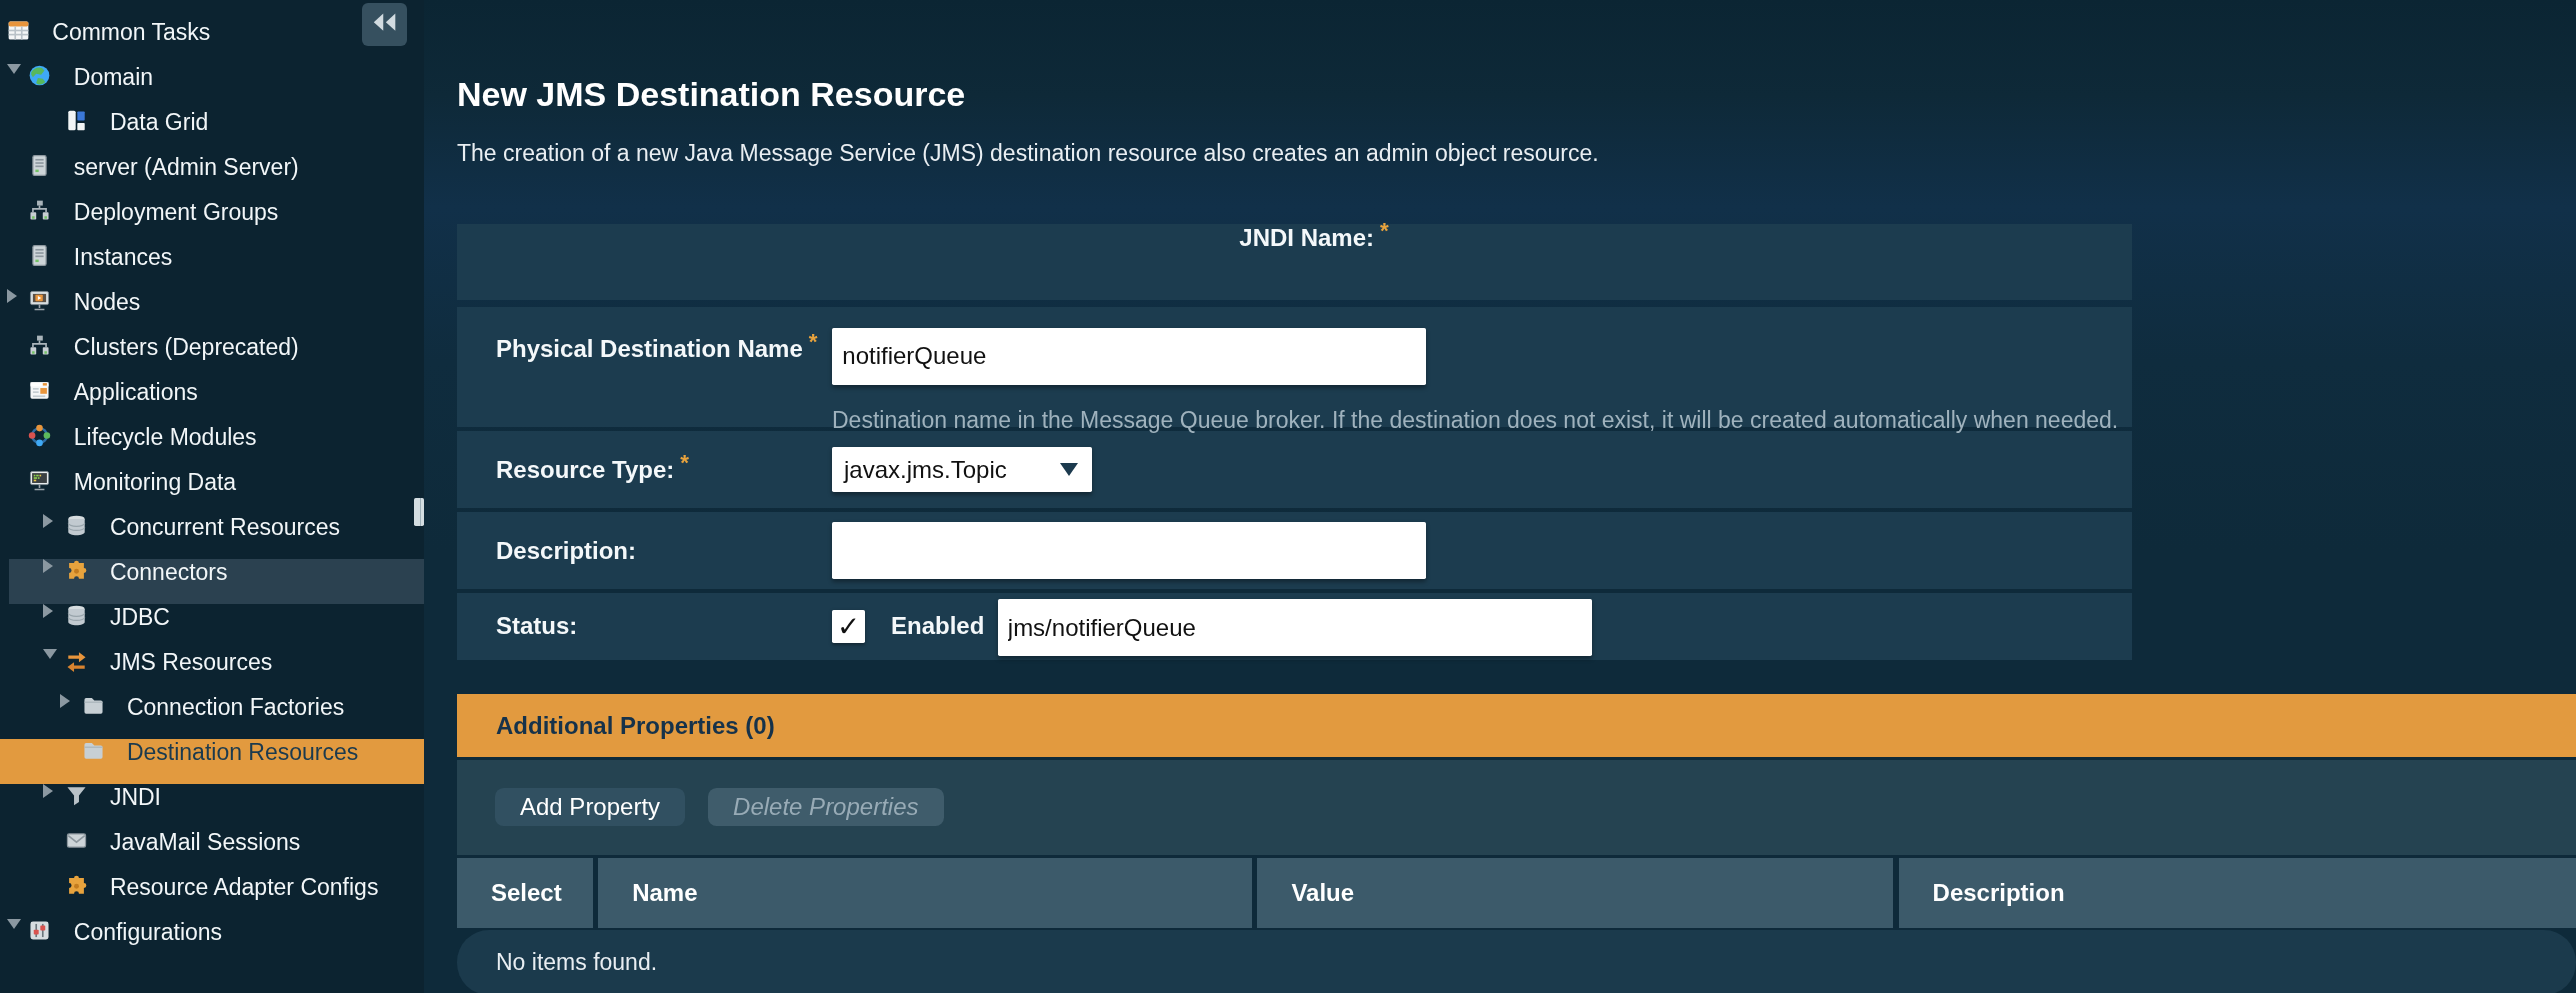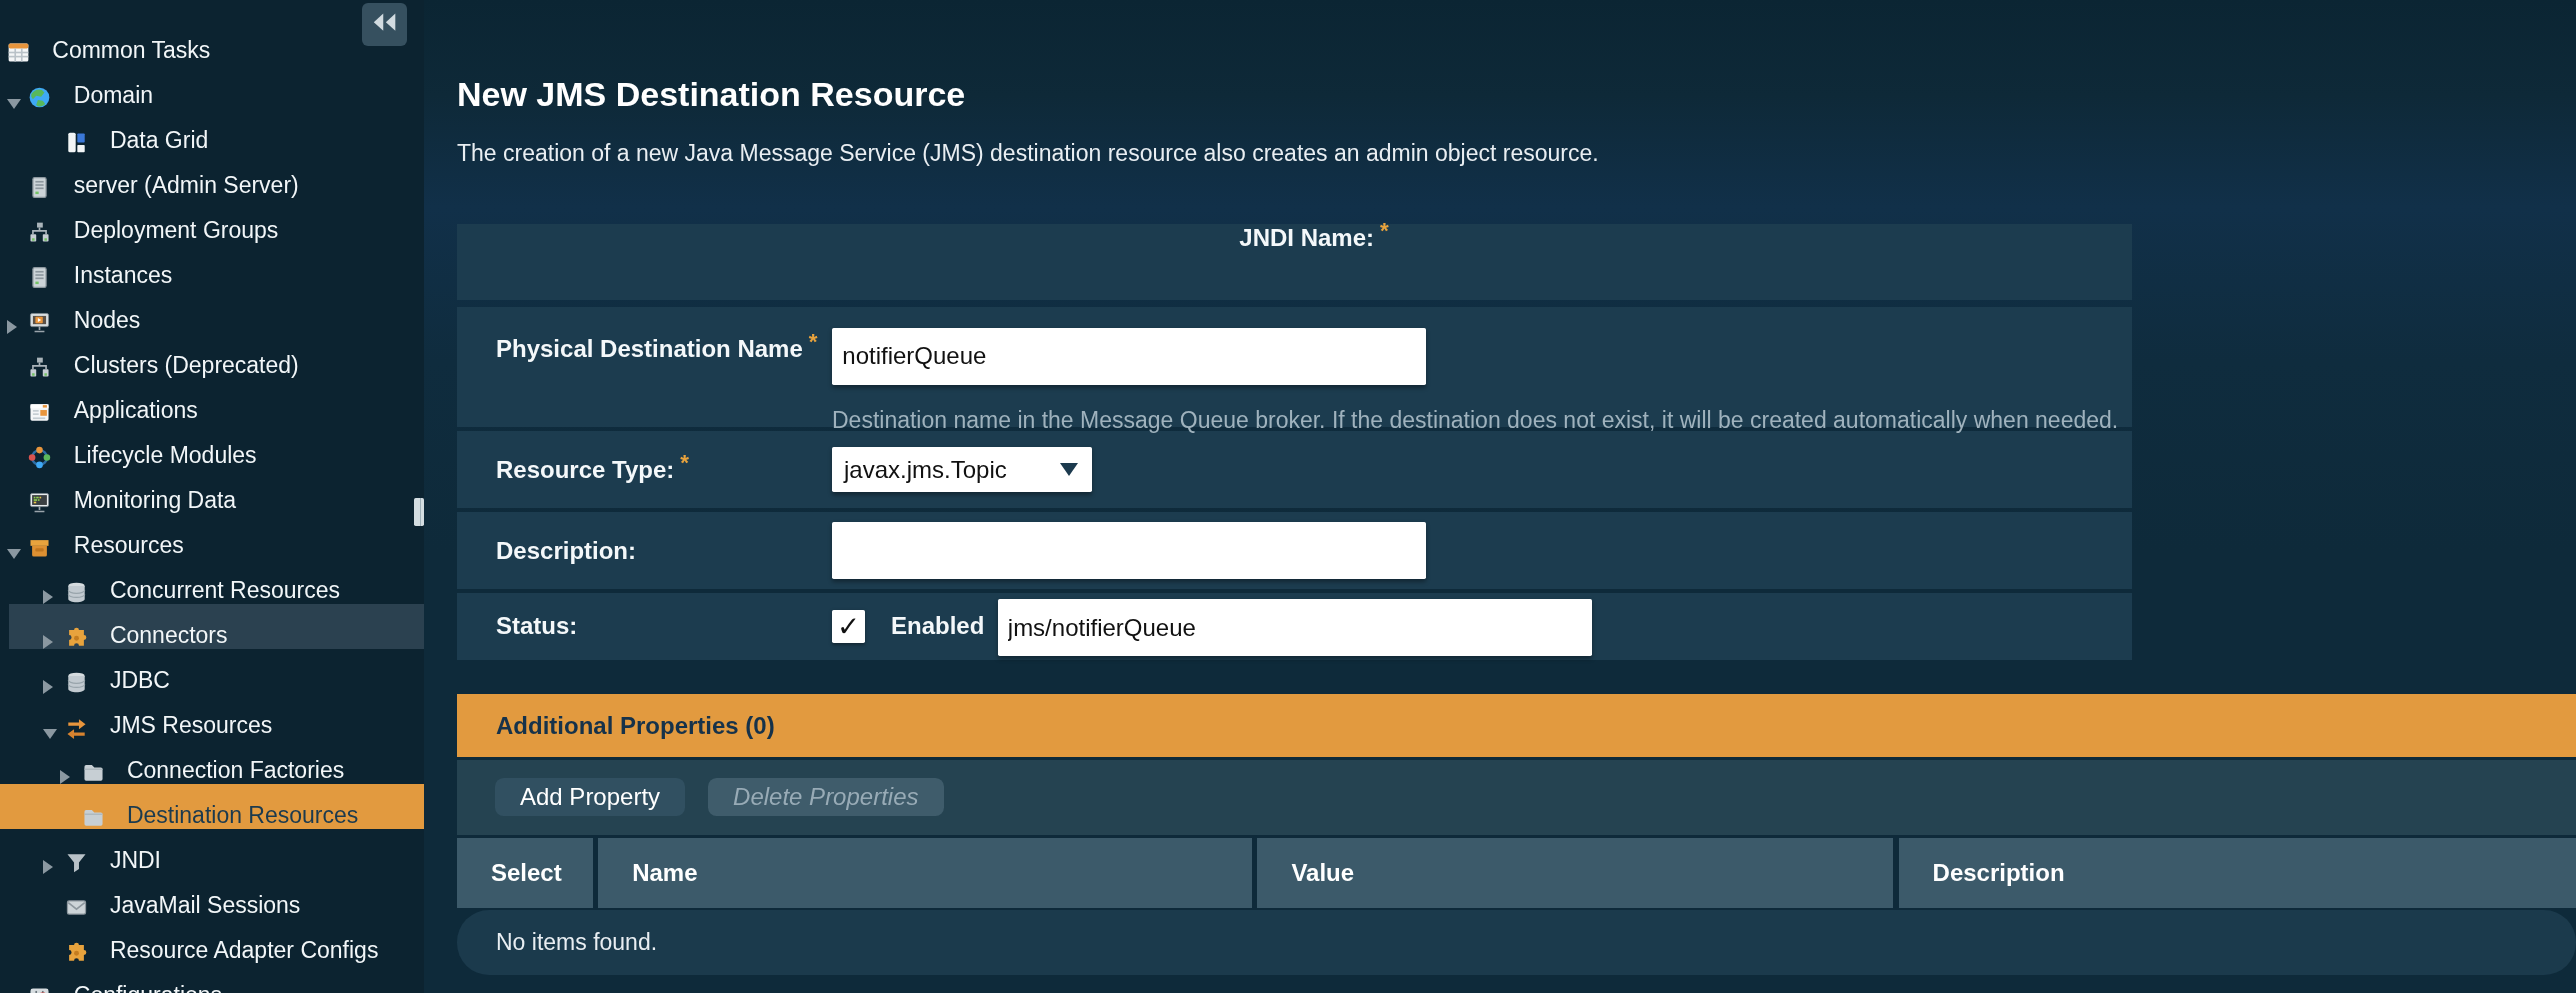--- a/index.html
+++ b/index.html
@@ -2,21 +2,21 @@
 <html style="font-size:13.8px"><head>
 <meta charset="utf-8">
 <style>
   html,body{margin:0;padding:0;background:#0e2a3a;}
   #app{position:relative;width:2576px;height:994px;overflow:hidden;
        font-family:"Liberation Sans","DejaVu Sans",sans-serif;color:#f2f6f8;}
 
   
   .sidebar{position:absolute;left:0;top:0;width:424px;height:994px;background:#0c2330;}
   .tree{position:absolute;top:19px;left:0;right:0;}
-  .trow{display:flex;align-items:flex-end;height:45px;font-size:23px;white-space:nowrap;cursor:default;}
+  .trow{display:flex;align-items:flex-start;height:45px;font-size:23px;white-space:nowrap;cursor:default;}
   .trow.lvl0{padding-left:6.9px;}
   .trow.lvl1{padding-left:6.9px;}
   .trow.lvl2{padding-left:34px;margin-left:9px;}
   .trow.lvl3{padding-left:60px;}
   .trow.hl{background:#2b4150;}
   .trow.sel{background:#e29a3f;}
   .trow.sel .tlabel{color:#1b3a4e;}
   .tgl{width:21.5px;flex:0 0 21.5px;display:flex;align-items:center;}
   .tgl.exp::before{content:'';border-left:7.7px solid transparent;border-right:7.7px solid transparent;border-top:10.3px solid #8b98a1;}
   .tgl.col::before{content:'';border-top:7.7px solid transparent;border-bottom:7.7px solid transparent;border-left:10.3px solid #8b98a1;}
@@ -59,21 +59,21 @@
     border-top:13.8px solid #1c3a4e;margin-right:1.7px;}
   .checkbox{width:33px;height:33px;background:#ffffff;border-radius:1.7px;display:flex;align-items:center;
     justify-content:center;cursor:pointer;box-shadow:0 1.7px 3.4px rgba(0,0,0,.35);}
   .checkbox .mark{font-size:27.6px;font-weight:bold;color:#111;line-height:33px;}
   .cblabel{font-size:24px;font-weight:bold;color:#f4f8fa;margin-left:26px;}
 
   
   .addprops{position:absolute;left:33px;top:694px;right:0;}
   .ap-header{height:63px;background:#e29a3f;display:flex;align-items:center;padding-left:39px;}
   .ap-header .ap-title{font-size:24px;font-weight:bold;color:#16324a;}
-  .ap-toolbar{height:75px;background:#254351;margin-top:2.6px;display:flex;align-items:center;
+  .ap-toolbar{height:95px;background:#254351;margin-top:2.6px;display:flex;align-items:center;
     padding-left:38px;gap:23px;}
   .btn{height:38px;border:none;border-radius:8.6px;padding:0 25px;font-family:"Liberation Sans",sans-serif;
     font-size:24px;line-height:38px;cursor:pointer;}
   .btn.primary{background:#315061;color:#ffffff;}
   .btn.disabled{background:#3f5c6b;color:#98abb6;font-style:italic;cursor:default;}
   .ap-table-head{margin-top:3.4px;display:flex;gap:5.2px;}
   .thcell{height:70px;background:#3c5a6a;display:flex;align-items:center;padding-left:34px;
     box-sizing:border-box;font-size:24px;font-weight:bold;color:#ffffff;}
   .thcell.c-select{flex:0 0 136px;}
   .thcell.c-name{flex:0 0 654px;}
@@ -241,31 +241,20 @@
               </g>
               <g fill="#e8c54a">
                 <rect x="14" y="7" width="2" height="2"></rect>
                 <rect x="7" y="13" width="3" height="2"></rect>
               </g>
               <path d="M14 19v4M8 25h12" stroke="#9aa4ab" stroke-width="2" fill="none"></path>
             </svg>
           </span>
           <span class="tlabel">Monitoring Data</span>
         </div>
-        <div class="trow lvl1">
-          <span class="tgl exp"></span>
-          <span class="ticon">
-            <svg viewBox="0 0 28 28">
-              <path d="M3 5h22v7H3z" fill="#e8a33d"></path>
-              <path d="M5 12h18v11a2 2 0 0 1-2 2H7a2 2 0 0 1-2-2z" fill="#dd9032"></path>
-              <rect x="9" y="15" width="10" height="4" rx="1" fill="#c0761f"></rect>
-            </svg>
-          </span>
-          <span class="tlabel">Resources</span>
-        </div>
         <div class="trow lvl2">
           <span class="tgl col"></span>
           <span class="ticon">
             <svg viewBox="0 0 28 28">
               <ellipse cx="14" cy="6" rx="10" ry="4" fill="#d6dcdf"></ellipse>
               <path d="M4 6v16c0 2.2 4.5 4 10 4s10-1.8 10-4V6" fill="#c2cad0"></path>
               <path d="M4 11c0 2.2 4.5 4 10 4s10-1.8 10-4M4 16c0 2.2 4.5 4 10 4s10-1.8 10-4" stroke="#98a4ab" stroke-width="1.5" fill="none"></path>
             </svg>
           </span>
           <span class="tlabel">Concurrent Resources</span>

